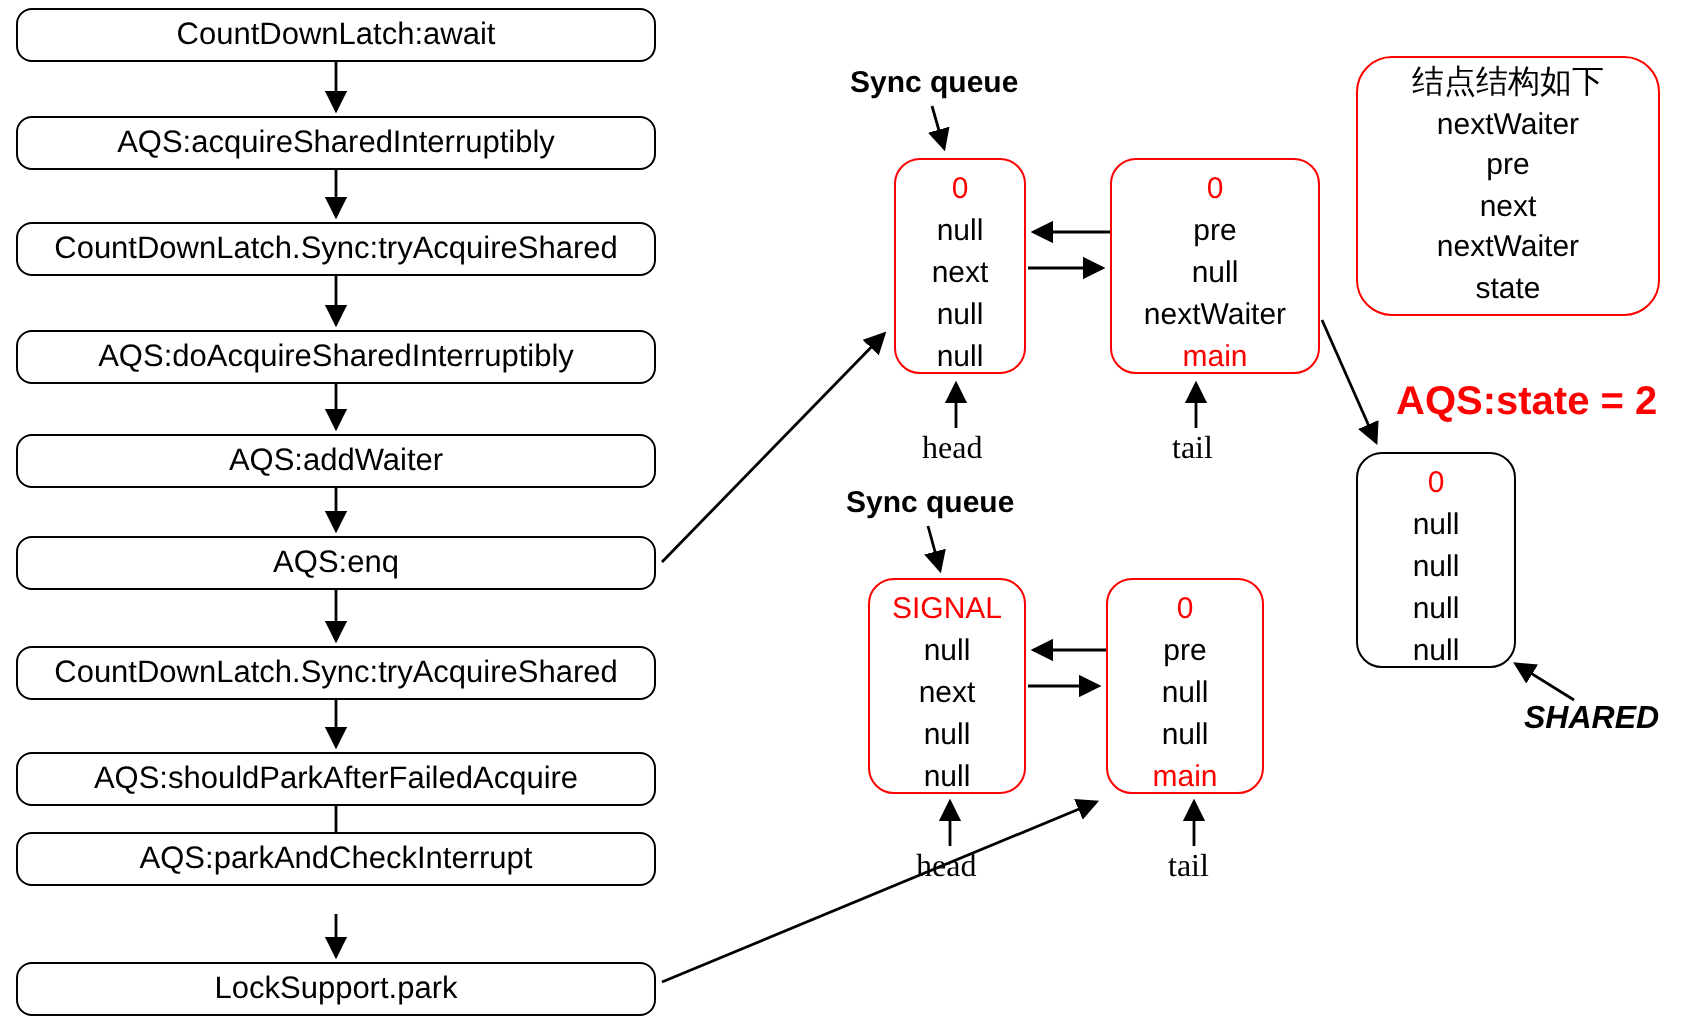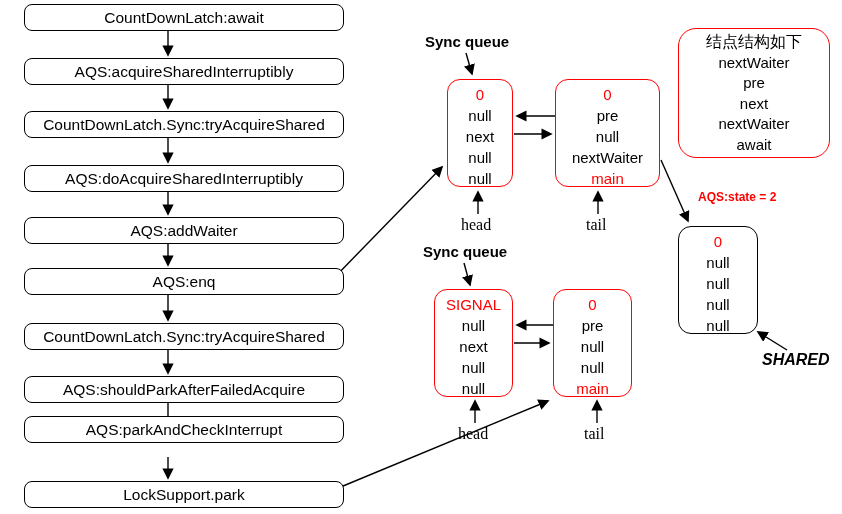--- a/index.html
+++ b/index.html
@@ -5,40 +5,40 @@
   html,body{margin:0;padding:0;background:#ffffff;}
   #canvas{
     position:relative;width:842px;height:514px;background:#ffffff;overflow:hidden;
     font-family:"Liberation Sans",sans-serif;color:#000;
   }
   #arrows{position:absolute;left:0;top:0;width:842px;height:514px;pointer-events:none;}
   .flow-box{
     position:absolute;left:8px;width:318px;height:25px;
     border:1.6px solid #000;border-radius:8px;background:#fff;
     display:flex;align-items:center;justify-content:center;
-    font-size:15.5px;white-space:nowrap;margin-left:16px;
+    font-size:15.5px;white-space:nowrap;
   }
   .node{
     position:absolute;border:1.6px solid #ff0000;border-radius:13px;background:#fff;
     text-align:center;font-size:15px;box-sizing:border-box;padding-top:4px;
   }
   .node.black{border-color:#000;}
   .nl{height:21px;line-height:21px;white-space:nowrap;}
   .redtext{color:#ff0000;}
   .qlabel{position:absolute;font-weight:bold;font-size:15px;white-space:nowrap;}
   .ptr-label{position:absolute;font-size:16px;white-space:nowrap;font-family:Liberation Serif, serif;}
   .legend{
     position:absolute;left:678px;top:28px;width:152px;height:130px;
     border:1.8px solid #ff0000;border-radius:18px;background:#fff;
     text-align:center;font-size:15px;box-sizing:border-box;padding-top:3px;
   }
   .legend .ll{height:20.5px;line-height:20.5px;text-align:center;}
   .legend .lt{font-size:16px;}
   .state-label{
-    position:absolute;left:698px;top:190px;color:#ff0000;font-weight:bold;font-size:12px;white-space:nowrap;
+    position:absolute;left:698px;top:190px;color:#ff0000;font-weight:bold;font-size:20px;white-space:nowrap;
   }
   .shared-label{
     position:absolute;left:762px;top:351px;font-weight:bold;font-style:italic;font-size:16px;white-space:nowrap;
   }
 </style>
 </head>
 <body>
 
 <div id="canvas">
 
@@ -134,21 +134,21 @@
 
   <div class="ptr-label" style="left:458px;top:425px">head</div>
   <div class="ptr-label" style="left:584px;top:425px">tail</div>
 
   <div class="legend">
     <div class="ll lt">结点结构如下</div>
     <div class="ll">nextWaiter</div>
     <div class="ll">pre</div>
     <div class="ll">next</div>
     <div class="ll">nextWaiter</div>
-    <div class="ll">await</div>
+    <div class="ll">state</div>
   </div>
 
   <div class="state-label">AQS:state = 2</div>
 
   <div class="node black" style="left:678px;top:226px;width:80px;height:108px">
     <div class="nl redtext">0</div>
     <div class="nl">null</div>
     <div class="nl">null</div>
     <div class="nl">null</div>
     <div class="nl">null</div>

